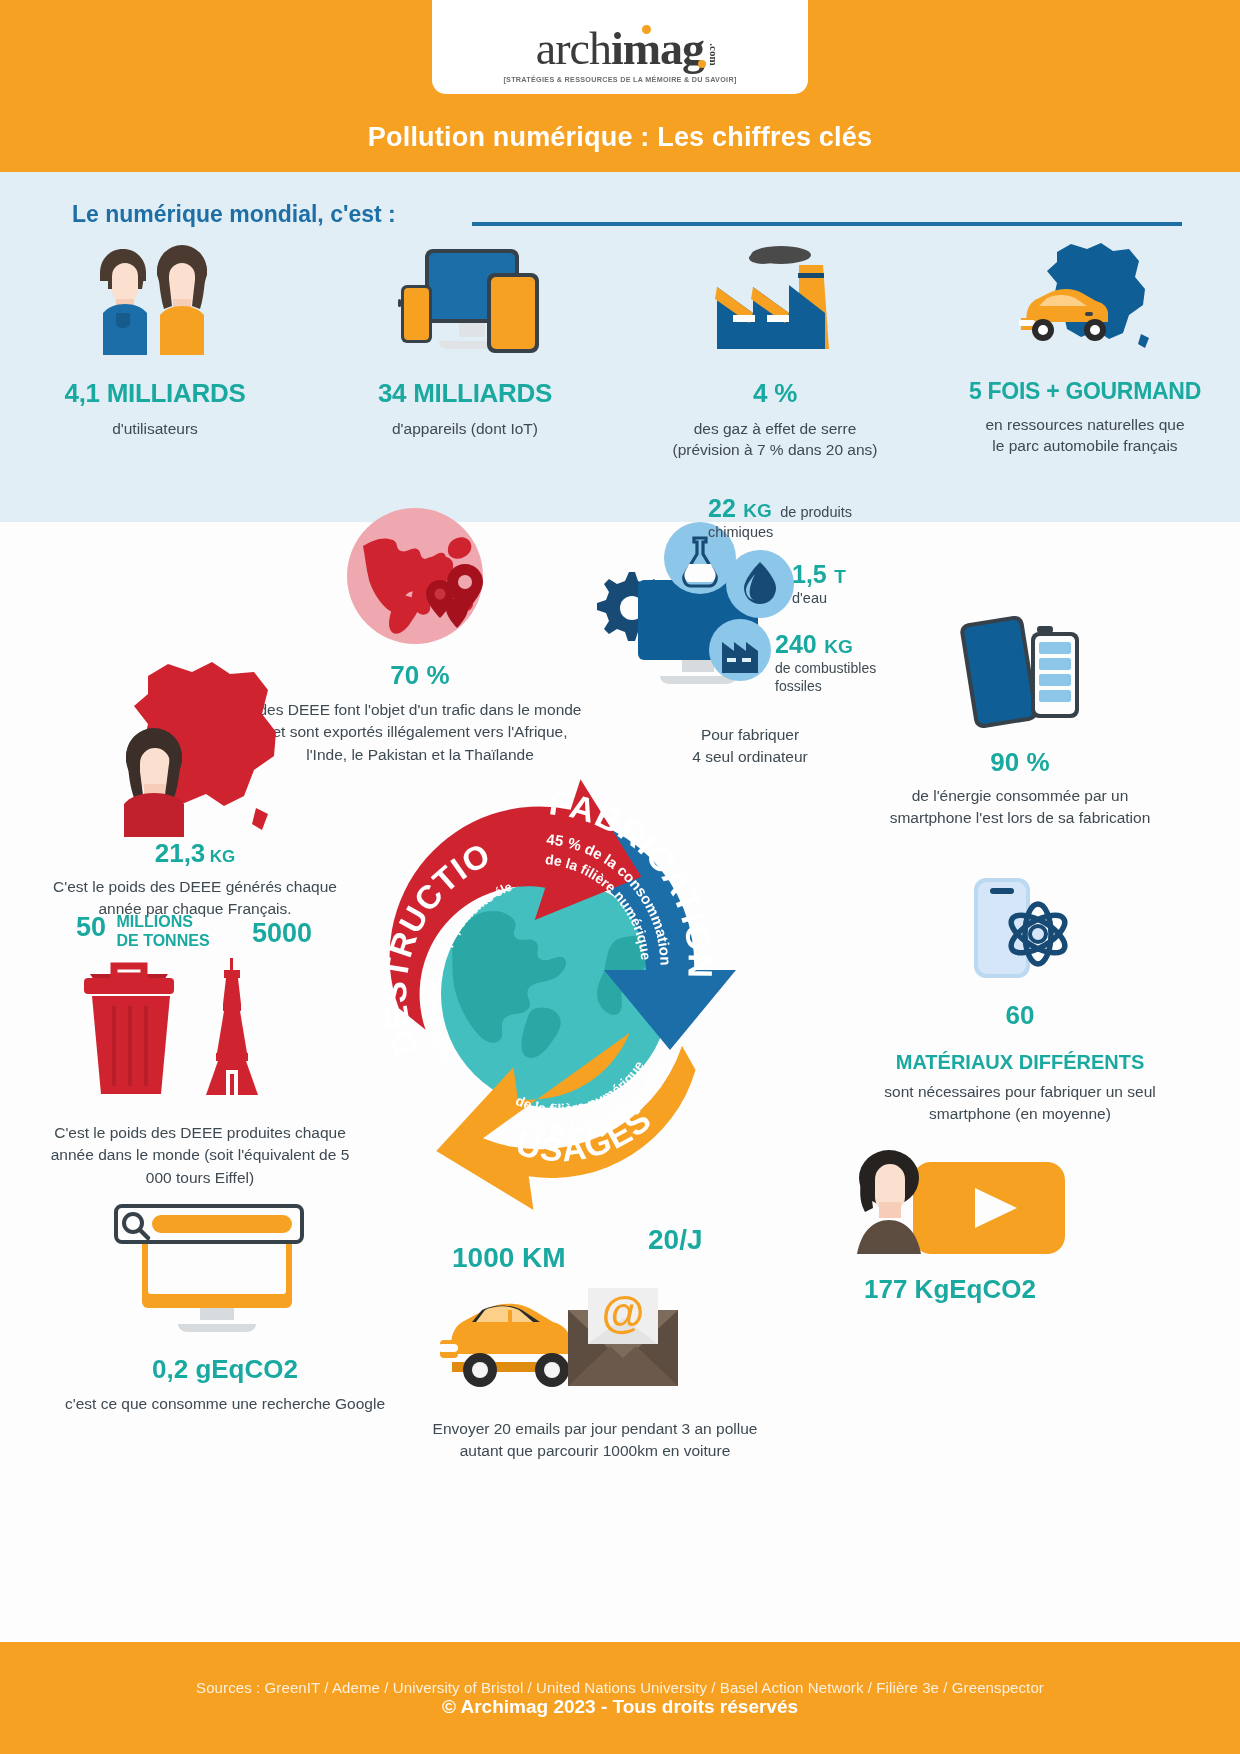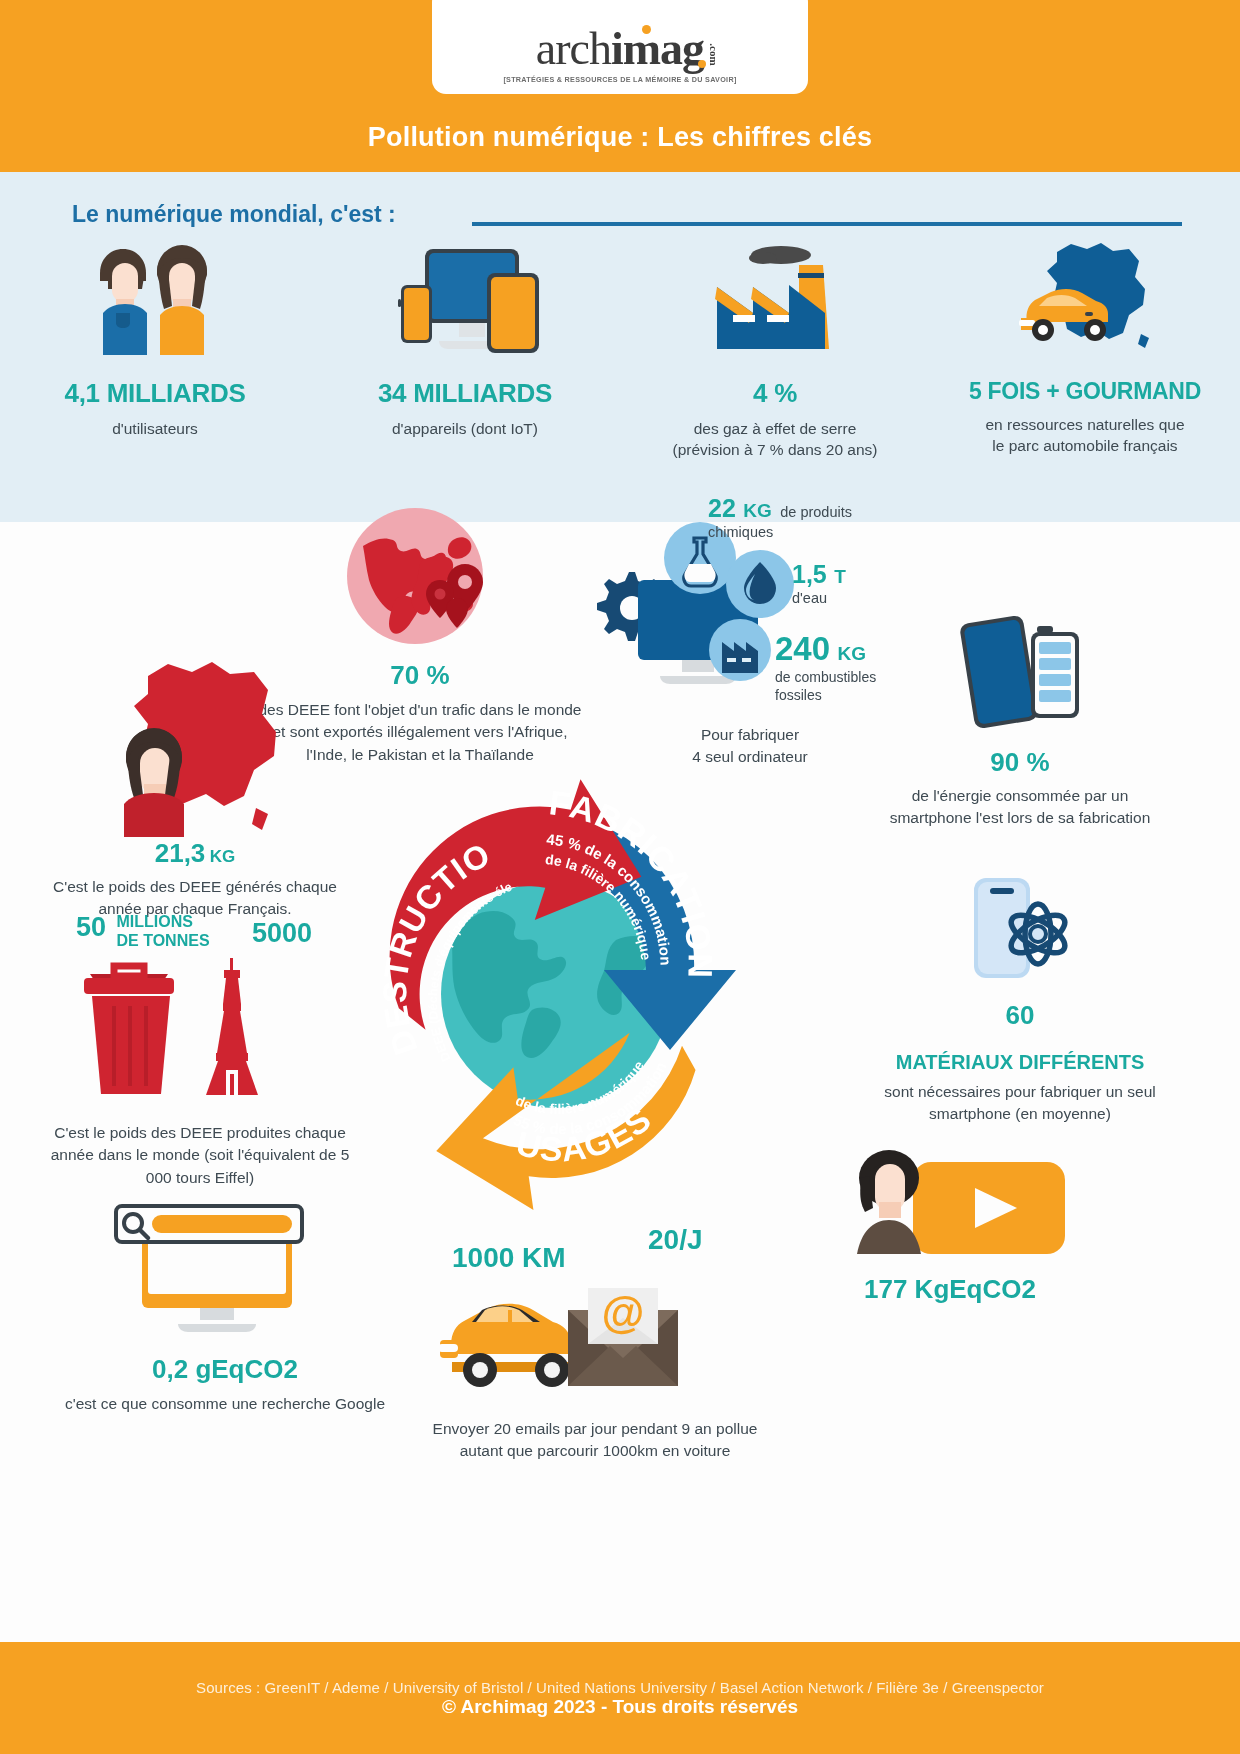--- a/index.html
+++ b/index.html
@@ -312,21 +312,21 @@
 produits chimiques</span>
         </div>
 
         <div style="position:absolute;left:202px;top:58px">
           <span class="num" style="font-size:25px">1,5</span>
           <span class="num" style="font-size:19px;margin-left:3px">T</span>
           <div style="font-size:14.5px;color:#3e4a52;margin-top:1px">d'eau</div>
         </div>
 
         <div style="position:absolute;left:185px;top:128px">
-          <span class="num" style="font-size:33px">240</span>
+          <span class="num" style="font-size:25px">240</span>
           <span class="num" style="font-size:19px;margin-left:3px">KG</span>
           <div style="font-size:14px;color:#3e4a52;margin-top:1px;line-height:1.25;white-space:pre-line">de combustibles
 fossiles</div>
         </div>
       </div>
       <div class="body-txt" style="margin-top:12px;white-space:pre-line">Pour fabriquer
 4 seul ordinateur</div>
     </div>
 
     <div class="blk b-batt">
@@ -446,21 +446,21 @@
           <g transform="translate(130,8)">
             <path d="M0 22h110v76H0z" fill="#5d4d41"></path>
             <path d="M0 22L55 74l55-52z" fill="#7d6b5c"></path>
             <path d="M0 98l42-40 13 12 13-12 42 40z" fill="#6b5a4c"></path>
             <path d="M20 0h70v56H20z" fill="#efefef"></path>
             <path d="M20 56l35-26 35 26z" fill="#e4e4e4"></path>
             <text x="55" y="40" font-family="Liberation Sans, sans-serif" font-size="44" font-weight="700" fill="#f6a122" text-anchor="middle">@</text>
           </g>
         </svg>
       </div>
-      <div class="body-txt" style="margin-top:16px">Envoyer 20 emails par jour pendant 9 an pollue autant que parcourir 1000km en voiture</div>
+      <div class="body-txt" style="margin-top:16px">Envoyer 20 emails par jour pendant 3 an pollue autant que parcourir 1000km en voiture</div>
     </div>
 
     <div class="blk b-yt">
       <div style="display:flex;justify-content:center">
         <svg width="230" height="120" viewBox="0 0 230 120">
           <rect x="78" y="20" width="152" height="92" rx="18" fill="#f6a122"></rect>
           <path d="M140 46l42 20-42 20z" fill="#fdfdfd"></path>
           <ellipse cx="54" cy="36" rx="30" ry="28" fill="#262220"></ellipse>
           <path d="M38 16c12-8 30-6 36 6 3 6 2 12 0 16-2-12-10-16-22-16-8 0-12 2-14 6z" fill="#262220"></path>
           <rect x="40" y="22" width="30" height="48" rx="15" fill="#fbe0d0"></rect>

